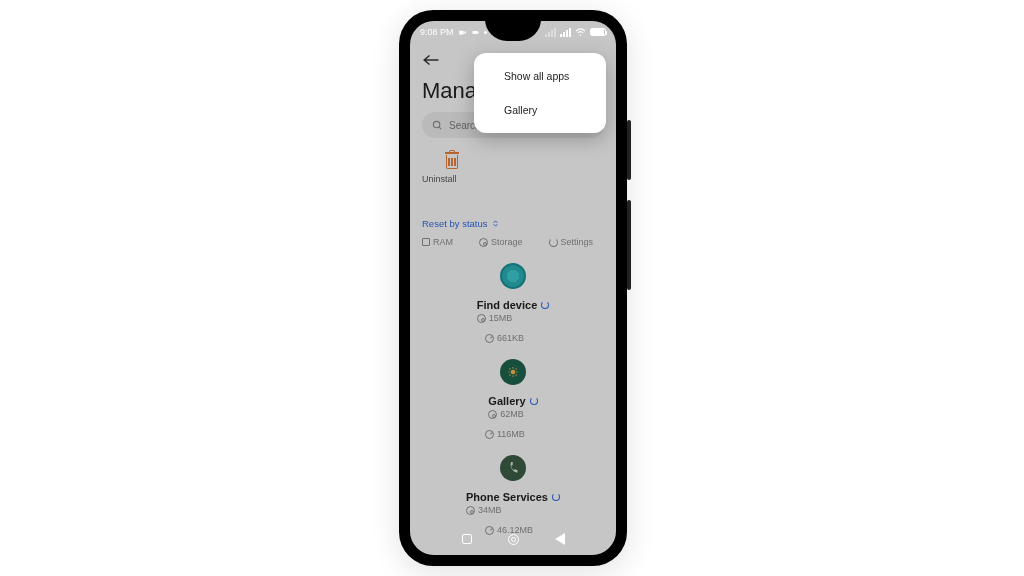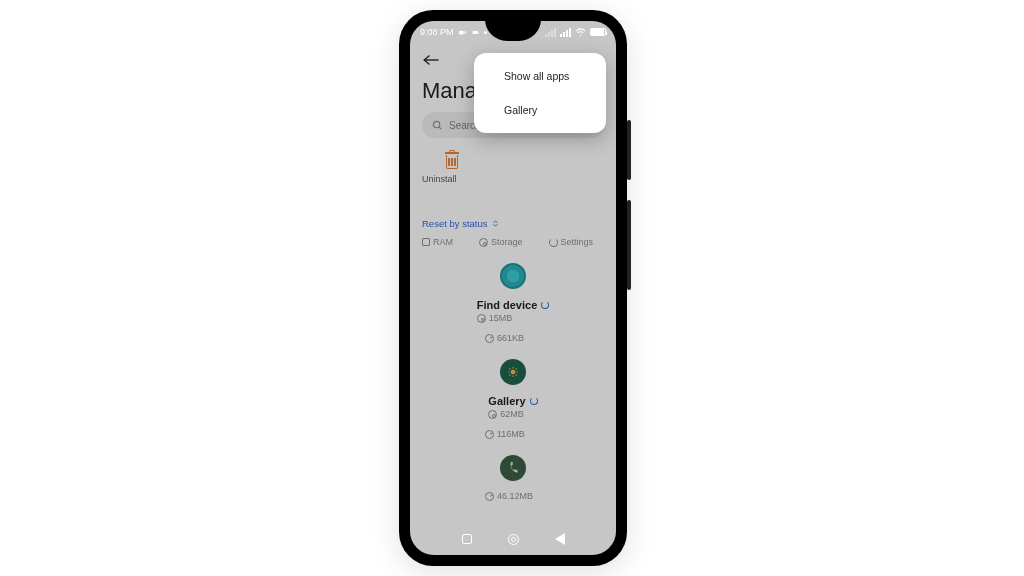--- a/index.html
+++ b/index.html
@@ -297,20 +297,30 @@
             </div>
 
 
 
             <div class="app-item">
               <div class="app-icon ico-services">
                 <svg class="phone-glyph" width="14" height="14" viewBox="0 0 24 24" fill="#cfe0d0">
                     <path d="M6 3c0 9 6 15 15 15l0-4-5-1-2 2c-3-1-5-3-6-6l2-2-1-5z"></path>
                   </svg>
               </div>
+              <div class="app-main">
+                <div class="app-name">
+                    <span>Phone Services</span>
+                    <i class="spinner blue"></i>
+                  </div>
+                <div class="app-sub">
+                    <i class="disk"></i>
+                    <span>34MB</span>
+                  </div>
+              </div>
               <div class="app-right">
                   <i class="clock"></i>
                   <span>46.12MB</span>
                 </div>
             </div>
 
           </div>
         </div>
 
         <div class="scrim"></div>

